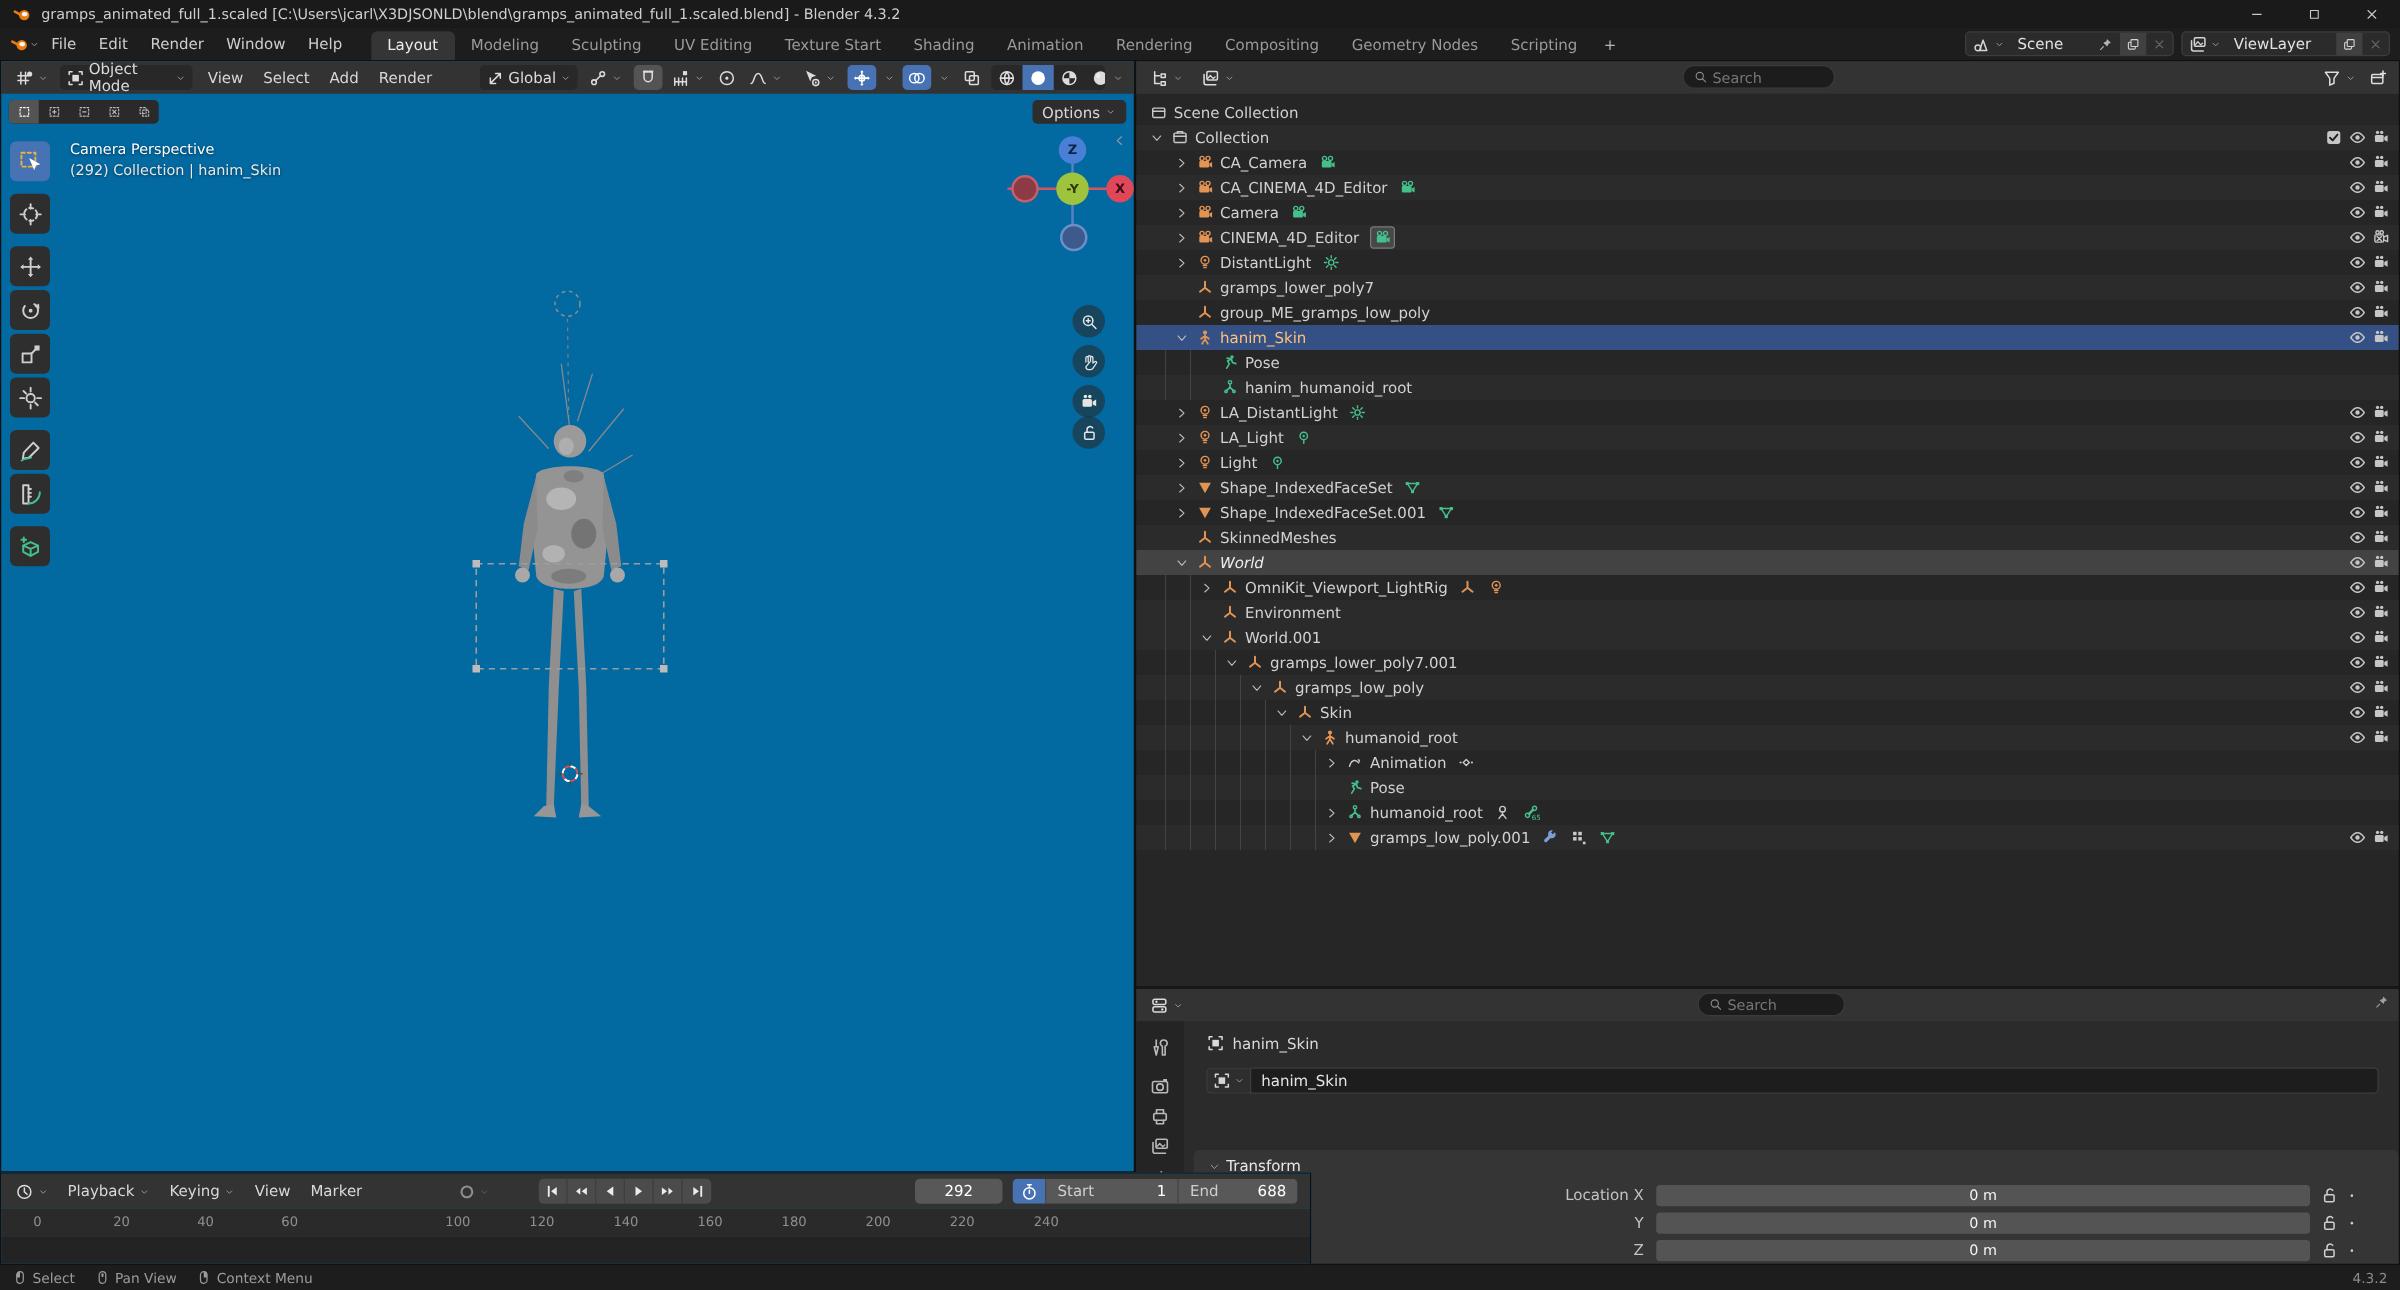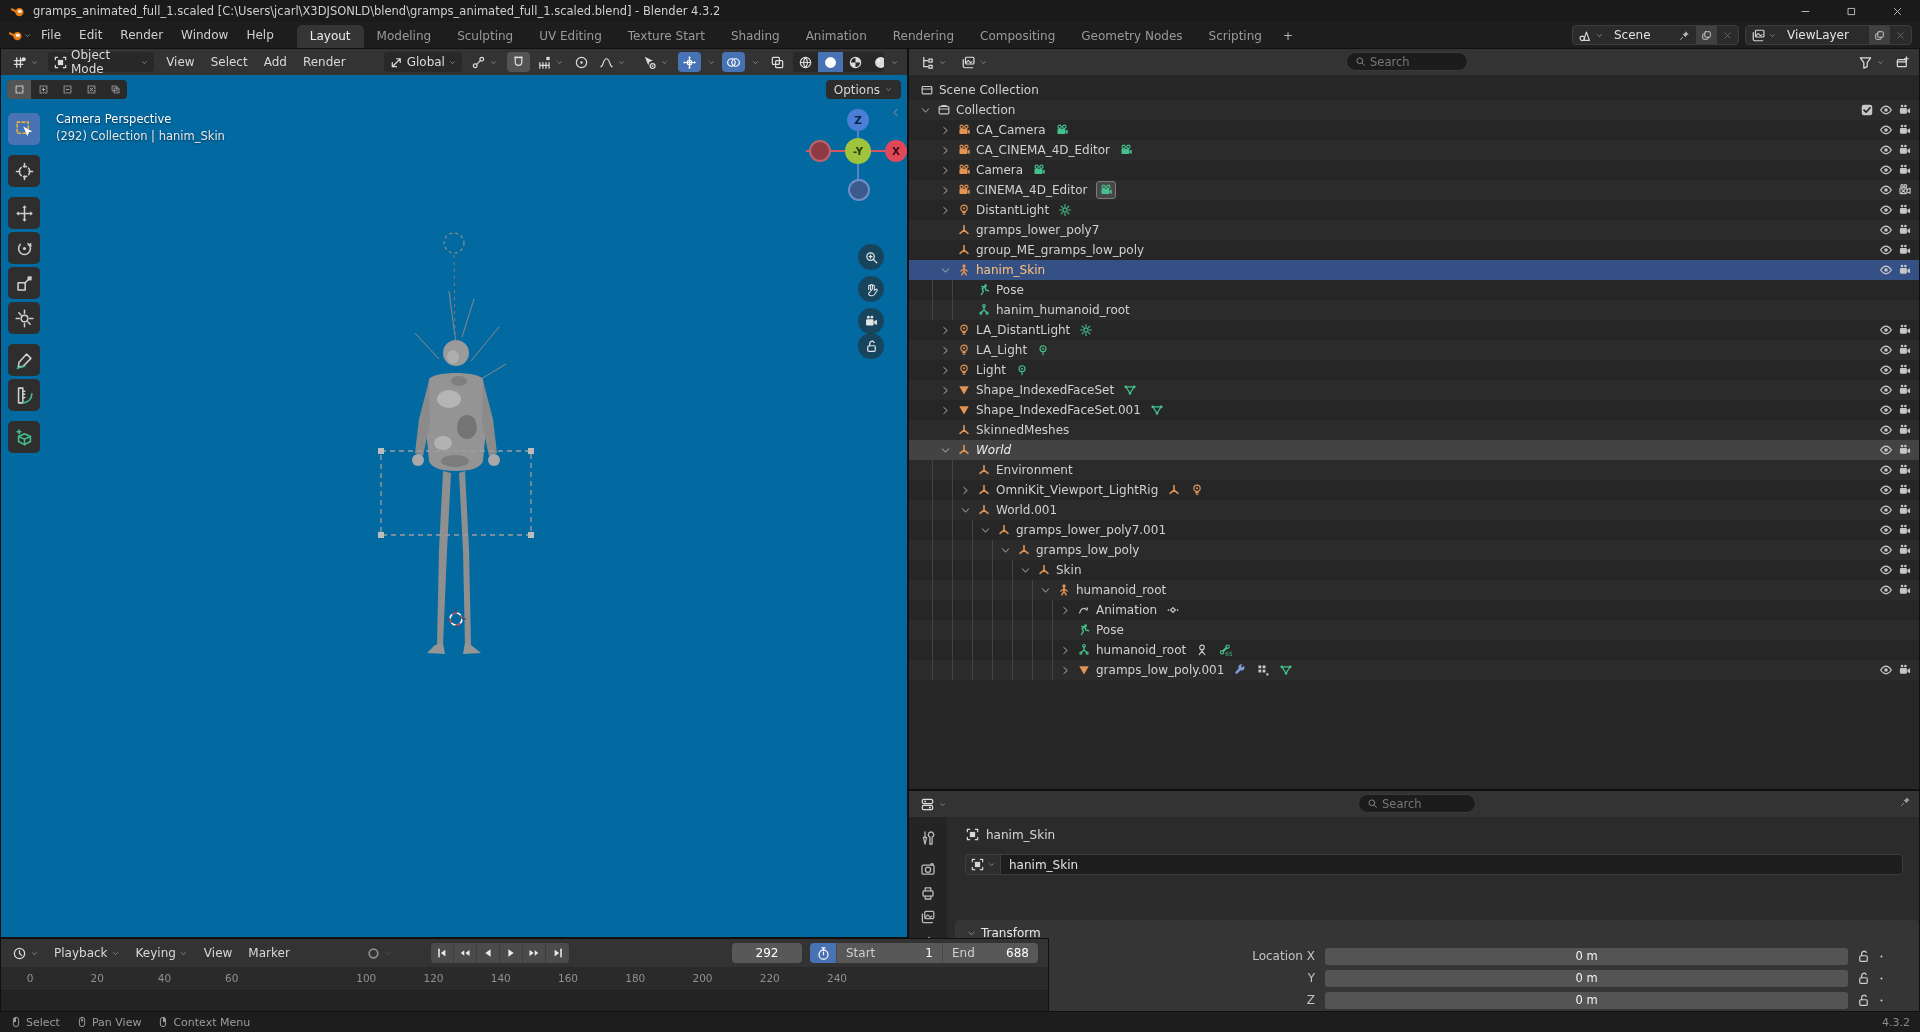--- a/index.html
+++ b/index.html
@@ -1440,48 +1440,20 @@
           <span class="icw tgl">
             <svg viewBox="0 0 16 16" fill="none" stroke="currentColor" stroke-width="1.3" stroke-linecap="round" stroke-linejoin="round">
               <rect x="2.2" y="5.6" width="8" height="6.6" rx="1.3" fill="currentColor" stroke="none"></rect>
               <circle cx="4.6" cy="3.4" r="1.5" fill="currentColor" stroke="none"></circle>
               <circle cx="8.4" cy="3.4" r="1.5" fill="currentColor" stroke="none"></circle>
               <path d="M10.8 7.6l3-1.6v5.8l-3-1.6z" fill="currentColor" stroke="none"></path>
             </svg>
           </span>
         </div>
       </div>
-      <div class="orow alt">
-        <div class="oleft">
-          <span class="ind guides" style="width: 40px;"></span>
-          <span class="exp"></span>
-          <span class="icw oi c-orange">
-            <svg viewBox="0 0 16 16" fill="none" stroke="currentColor" stroke-width="1.3" stroke-linecap="round" stroke-linejoin="round">
-              <path d="M8 2.8v5.4M8 8.2L3.4 11.8M8 8.2l4.6 3.6" stroke-width="1.8"></path>
-            </svg>
-          </span>
-          <span class="olabel">Environment</span>
-        </div>
-        <div class="otoggles">
-          <span class="icw tgl">
-            <svg viewBox="0 0 16 16" fill="none" stroke="currentColor" stroke-width="1.3" stroke-linecap="round" stroke-linejoin="round">
-              <path d="M1.8 8c2.1-3.1 4.1-4.4 6.2-4.4S12.1 4.9 14.2 8c-2.1 3.1-4.1 4.4-6.2 4.4S3.9 11.1 1.8 8z"></path>
-              <circle cx="8" cy="8" r="2" fill="currentColor" stroke="none"></circle>
-            </svg>
-          </span>
-          <span class="icw tgl">
-            <svg viewBox="0 0 16 16" fill="none" stroke="currentColor" stroke-width="1.3" stroke-linecap="round" stroke-linejoin="round">
-              <rect x="2.2" y="5.6" width="8" height="6.6" rx="1.3" fill="currentColor" stroke="none"></rect>
-              <circle cx="4.6" cy="3.4" r="1.5" fill="currentColor" stroke="none"></circle>
-              <circle cx="8.4" cy="3.4" r="1.5" fill="currentColor" stroke="none"></circle>
-              <path d="M10.8 7.6l3-1.6v5.8l-3-1.6z" fill="currentColor" stroke="none"></path>
-            </svg>
-          </span>
-        </div>
-      </div>
       <div class="orow">
         <div class="oleft">
           <span class="ind guides" style="width: 40px;"></span>
           <span class="exp">
             <svg viewBox="0 0 16 16" fill="none" stroke="currentColor" stroke-width="1.3" stroke-linecap="round" stroke-linejoin="round">
               <path d="M5.5 3.5l5 4.5-5 4.5"></path>
             </svg>
           </span>
           <span class="icw oi c-orange">
             <svg viewBox="0 0 16 16" fill="none" stroke="currentColor" stroke-width="1.3" stroke-linecap="round" stroke-linejoin="round">
@@ -1494,20 +1466,48 @@
               <path d="M8 2.8v5.4M8 8.2L3.4 11.8M8 8.2l4.6 3.6" stroke-width="1.8"></path>
             </svg>
           </span>
           <span class="icw extra c-orange">
             <svg viewBox="0 0 16 16" fill="none" stroke="currentColor" stroke-width="1.3" stroke-linecap="round" stroke-linejoin="round">
               <circle cx="8" cy="6" r="3.6"></circle>
               <path d="M6.4 10.7h3.2M6.9 12.7h2.2"></path>
               <circle cx="8" cy="6" r="1.2" fill="currentColor" stroke="none"></circle>
             </svg>
           </span>
+        </div>
+        <div class="otoggles">
+          <span class="icw tgl">
+            <svg viewBox="0 0 16 16" fill="none" stroke="currentColor" stroke-width="1.3" stroke-linecap="round" stroke-linejoin="round">
+              <path d="M1.8 8c2.1-3.1 4.1-4.4 6.2-4.4S12.1 4.9 14.2 8c-2.1 3.1-4.1 4.4-6.2 4.4S3.9 11.1 1.8 8z"></path>
+              <circle cx="8" cy="8" r="2" fill="currentColor" stroke="none"></circle>
+            </svg>
+          </span>
+          <span class="icw tgl">
+            <svg viewBox="0 0 16 16" fill="none" stroke="currentColor" stroke-width="1.3" stroke-linecap="round" stroke-linejoin="round">
+              <rect x="2.2" y="5.6" width="8" height="6.6" rx="1.3" fill="currentColor" stroke="none"></rect>
+              <circle cx="4.6" cy="3.4" r="1.5" fill="currentColor" stroke="none"></circle>
+              <circle cx="8.4" cy="3.4" r="1.5" fill="currentColor" stroke="none"></circle>
+              <path d="M10.8 7.6l3-1.6v5.8l-3-1.6z" fill="currentColor" stroke="none"></path>
+            </svg>
+          </span>
+        </div>
+      </div>
+      <div class="orow alt">
+        <div class="oleft">
+          <span class="ind guides" style="width: 40px;"></span>
+          <span class="exp"></span>
+          <span class="icw oi c-orange">
+            <svg viewBox="0 0 16 16" fill="none" stroke="currentColor" stroke-width="1.3" stroke-linecap="round" stroke-linejoin="round">
+              <path d="M8 2.8v5.4M8 8.2L3.4 11.8M8 8.2l4.6 3.6" stroke-width="1.8"></path>
+            </svg>
+          </span>
+          <span class="olabel">Environment</span>
         </div>
         <div class="otoggles">
           <span class="icw tgl">
             <svg viewBox="0 0 16 16" fill="none" stroke="currentColor" stroke-width="1.3" stroke-linecap="round" stroke-linejoin="round">
               <path d="M1.8 8c2.1-3.1 4.1-4.4 6.2-4.4S12.1 4.9 14.2 8c-2.1 3.1-4.1 4.4-6.2 4.4S3.9 11.1 1.8 8z"></path>
               <circle cx="8" cy="8" r="2" fill="currentColor" stroke="none"></circle>
             </svg>
           </span>
           <span class="icw tgl">
             <svg viewBox="0 0 16 16" fill="none" stroke="currentColor" stroke-width="1.3" stroke-linecap="round" stroke-linejoin="round">

